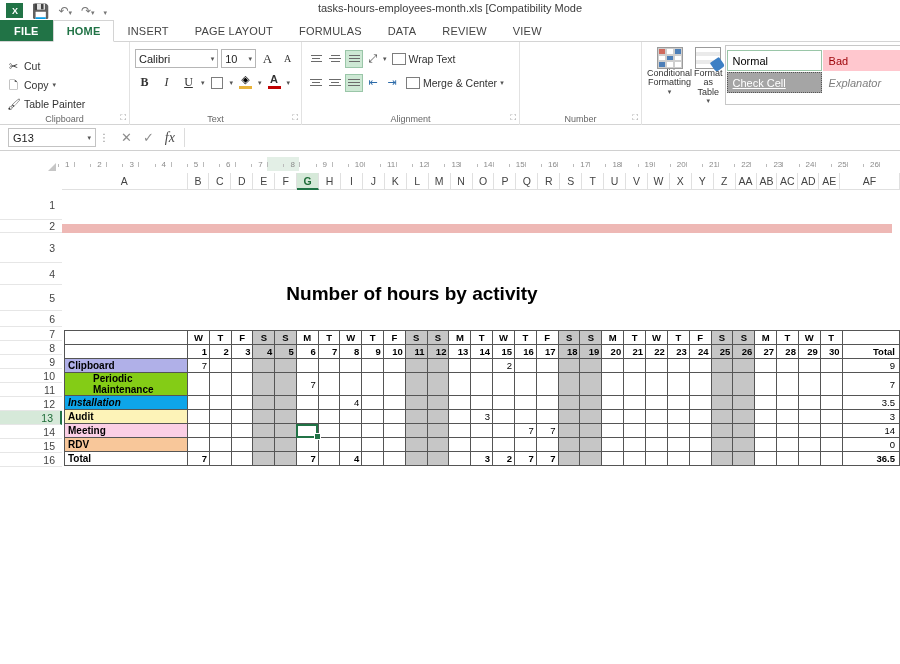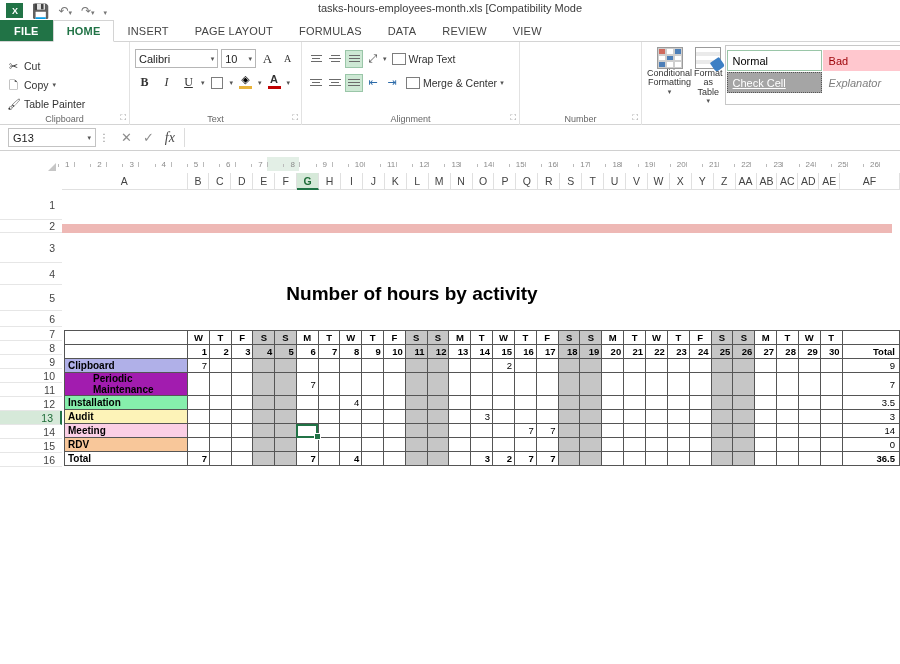--- a/index.html
+++ b/index.html
@@ -705,21 +705,21 @@
               <td class="num"></td>
               <td class="num we"></td>
               <td class="num we"></td>
               <td class="num"></td>
               <td class="num"></td>
               <td class="num"></td>
               <td class="num"></td>
               <td class="total">9</td>
             </tr>
             <tr>
-              <td class="actname" style="background: #a21caf; padding-left: 28px;">Periodic Maintenance</td>
+              <td class="actname" style="background: #84cc16; padding-left: 28px;">Periodic Maintenance</td>
               <td class="num"></td>
               <td class="num"></td>
               <td class="num"></td>
               <td class="num we"></td>
               <td class="num we"></td>
               <td class="num">7</td>
               <td class="num"></td>
               <td class="num"></td>
               <td class="num"></td>
               <td class="num"></td>
@@ -739,21 +739,21 @@
               <td class="num"></td>
               <td class="num we"></td>
               <td class="num we"></td>
               <td class="num"></td>
               <td class="num"></td>
               <td class="num"></td>
               <td class="num"></td>
               <td class="total">7</td>
             </tr>
             <tr>
-              <td class="actname" style="background: #86efac;">Installation</td>
+              <td class="actname" style="background: #0ea5e9; font-style: italic;">Installation</td>
               <td class="num"></td>
               <td class="num"></td>
               <td class="num"></td>
               <td class="num we"></td>
               <td class="num we"></td>
               <td class="num"></td>
               <td class="num"></td>
               <td class="num">4</td>
               <td class="num"></td>
               <td class="num"></td>

